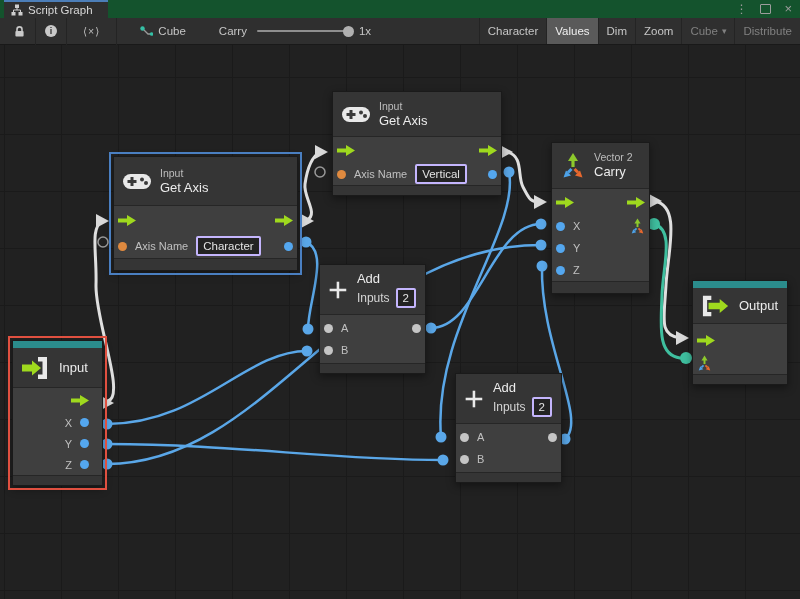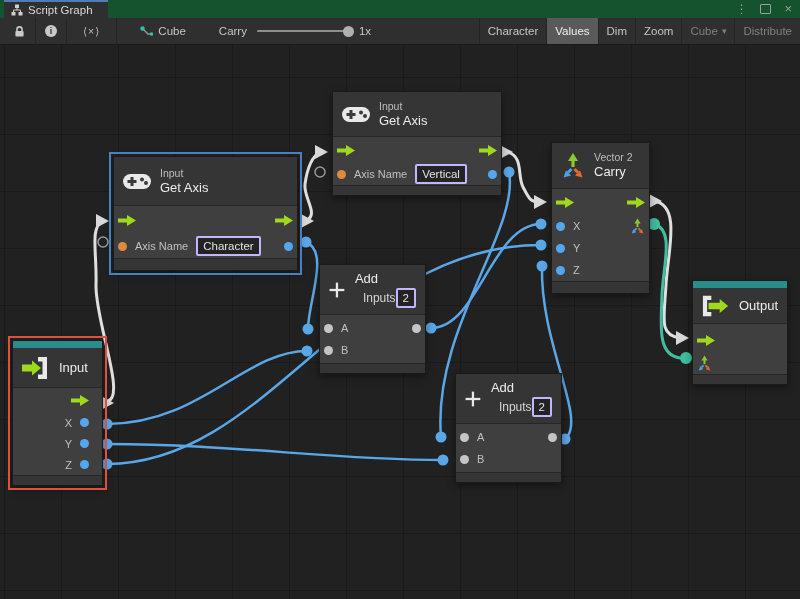--- a/index.html
+++ b/index.html
@@ -43,21 +43,21 @@
   .row{display:flex;align-items:center;gap:8px;padding:0 4px;}
   .row.spread{justify-content:space-between;}
   .row.rend{justify-content:flex-end;padding-right:13px;}
   .plabel{font-size:11px;color:#c0c0c0;}
   .pdot{width:9px;height:9px;border-radius:50%;flex:0 0 auto;}
   .pdot.blue{background:#54a7ef;} .pdot.orange{background:#e08a3f;} .pdot.gray{background:#c5c5c5;}
   .field{background:#232323;border:2px solid #c4b5fd;border-radius:2px;color:#e3e3e3;
          font-size:11.5px;padding:1px 5px;line-height:14px;}
   .mlauto{margin-left:auto;}
   .addhead-txt{display:flex;flex-direction:column;gap:1px;}
-  .inputs-line{display:flex;align-items:center;font-size:12px;color:#d5d5d5;margin-left:8px;}
+  .inputs-line{display:flex;align-items:center;gap:6px;font-size:12px;color:#d5d5d5;}
 </style>
 </head>
 <body>
 
 <div class="page">
 
   <div class="tabbar">
     <div class="tab">
       <svg width="12" height="12" viewBox="0 0 12 12">
         <rect x="4" y="0.5" width="4" height="3.5" fill="#cfcfcf"></rect>

